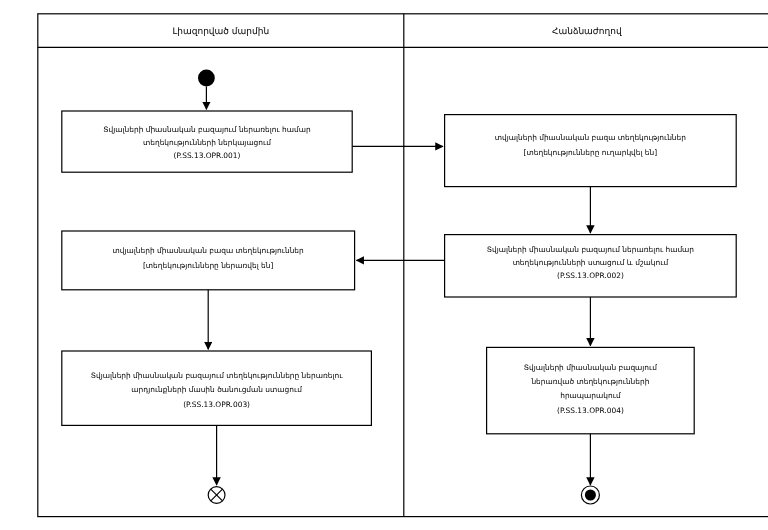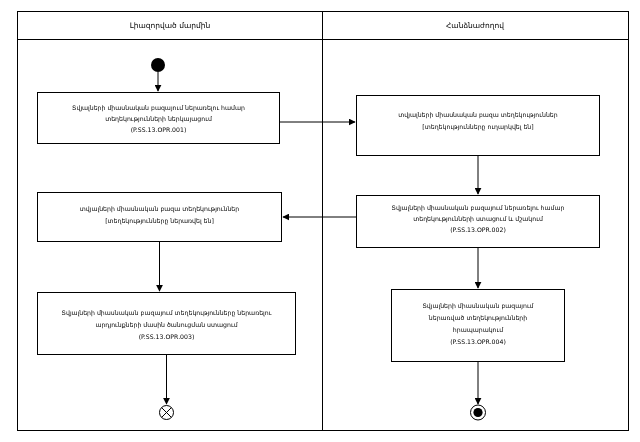--- a/index.html
+++ b/index.html
@@ -9,21 +9,21 @@
   }
   body {
     width: 640px;
     height: 442px;
     font-family: "DejaVu Sans", sans-serif;
     position: relative;
     overflow: hidden;
   }
   #diagram-root {
     position: absolute;
-    left: 3px;
+    left: 17px;
     top: 0;
     width: 588px;
     height: 442px;
   }
   svg.diagram {
     position: absolute;
     left: 0;
     top: 0;
     width: 640px;
     height: 442px;

